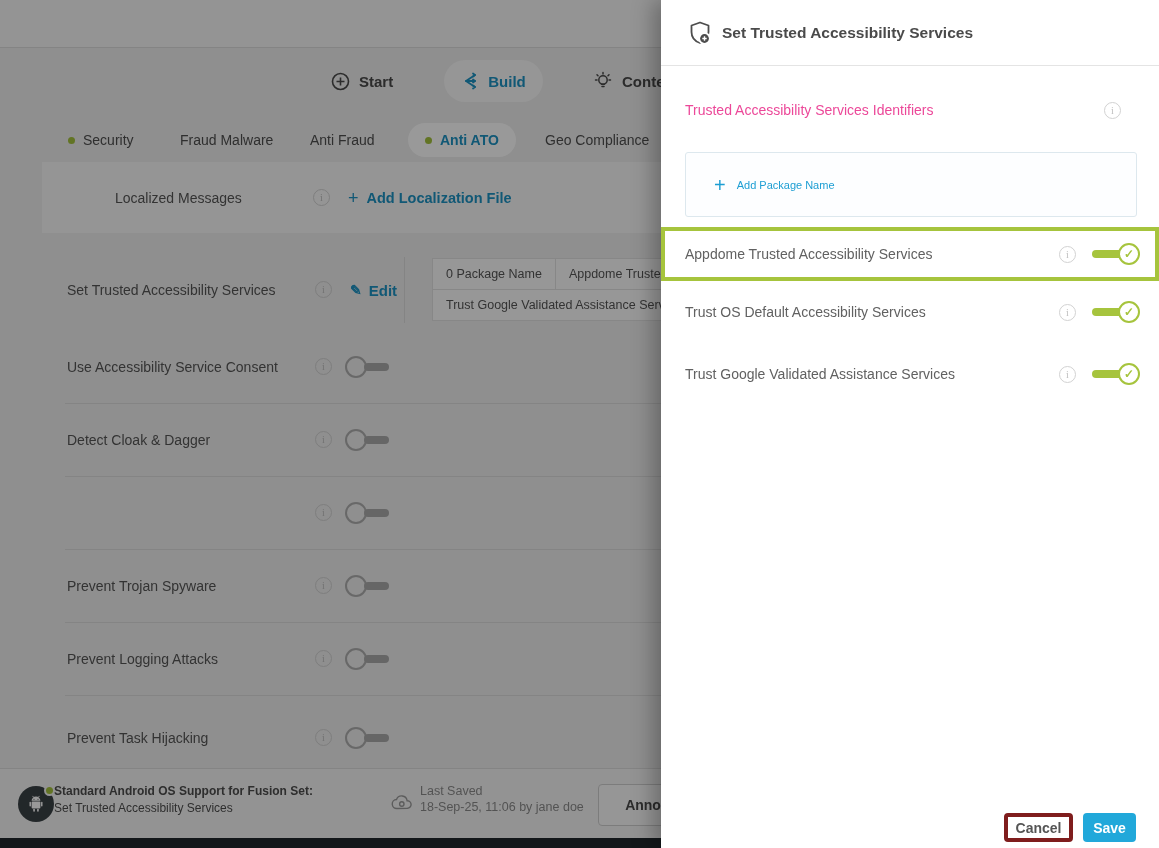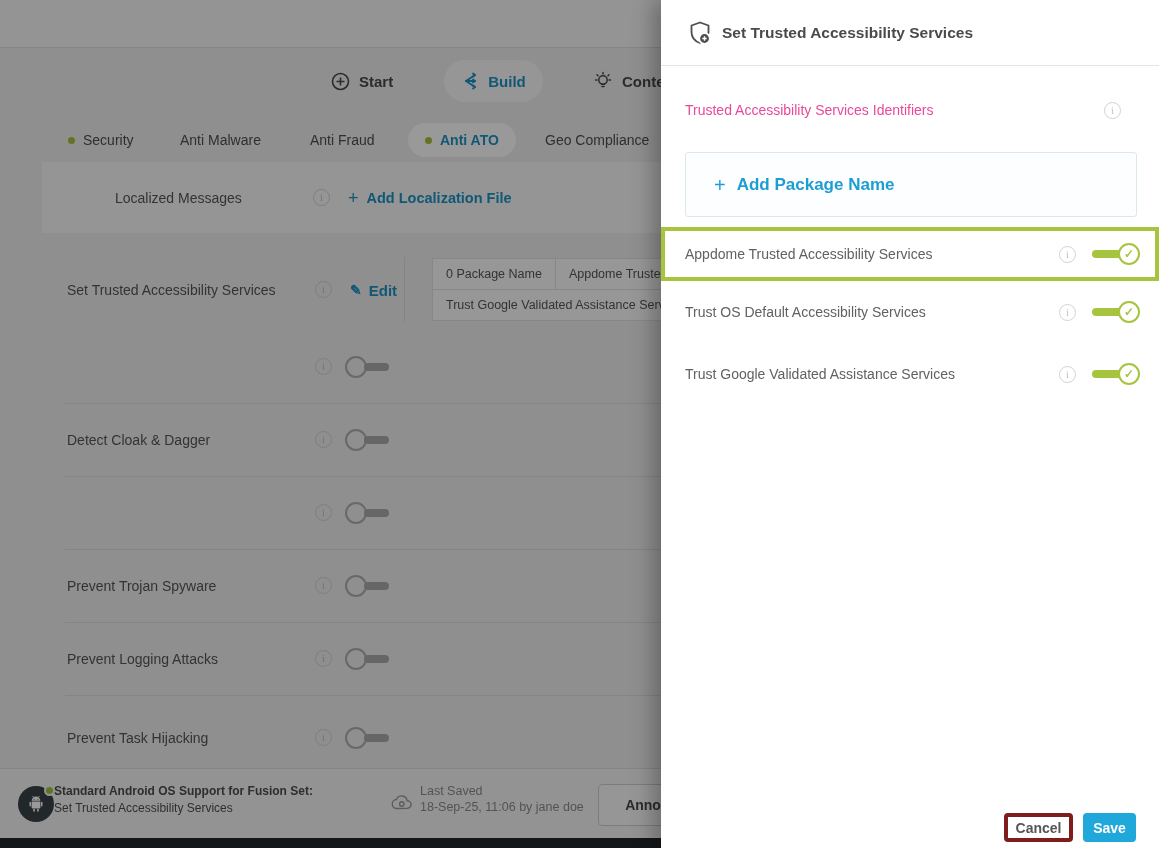--- a/index.html
+++ b/index.html
@@ -87,21 +87,21 @@
   
   .panel{position:absolute;right:0;top:0;width:498px;height:848px;background:#ffffff;
     box-shadow:-8px 0 20px rgba(0,0,0,0.28);}
   .panel-header{height:66px;border-bottom:1px solid #e4e4e4;display:flex;align-items:center;padding-left:27px;gap:10px;}
   .panel-title{font-size:15.5px;font-weight:bold;color:#4a4a4a;}
   .ident-row{position:absolute;left:24px;right:38px;top:96px;height:28px;display:flex;align-items:center;justify-content:space-between;}
   .ident-label{font-size:14px;color:#ec4899;}
   .add-box{position:absolute;left:24px;top:152px;width:452px;height:65px;border:1px solid #dde8ee;background:#fdfeff;
     border-radius:3px;display:flex;align-items:center;padding-left:28px;gap:11px;color:#1d9ed3;}
   .add-box .plus-glyph{font-size:20px;}
-  .add-box .add-label{font-size:17px;font-weight:700;}
+  .add-box .add-label{font-size:11px;font-weight:400;}
 
   .prow{position:absolute;left:0;width:498px;display:flex;align-items:center;}
   .prow .plabel{position:absolute;left:24px;font-size:14px;color:#616161;}
   .prow .info-icon{position:absolute;right:83px;}
   .prow .toggle-on{position:absolute;right:19px;}
   .prow-1{top:227px;height:54px;border:4px solid #a6c43d;background:#fff;}
   .prow-1 .plabel{left:20px;}
   .prow-1 .info-icon{right:79px;}
   .prow-1 .toggle-on{right:15px;}
   .prow-2{top:281px;height:62px;}
@@ -152,21 +152,21 @@
           </svg>
       </span>
       <span>Context</span>
     </div>
 
     <div class="cat-tab cat-security">
       <span class="dot"></span>
       <span>Security</span>
     </div>
     <div class="cat-tab cat-antimalware">
-      <span>Anti Malware</span>
+      <span>Fraud Malware</span>
     </div>
     <div class="cat-tab cat-antifraud">
       <span>Anti Fraud</span>
     </div>
     <div class="cat-tab cat-antiato">
       <span class="dot"></span>
       <span>Anti ATO</span>
     </div>
     <div class="cat-tab cat-geo">
       <span>Geo Compliance</span>
@@ -197,20 +197,21 @@
         <div class="chip-line">
           <span class="chip">
             <span>Trust Google Validated Assistance Services</span>
             <span class="chip-badge">ON</span>
           </span>
         </div>
       </div>
     </div>
 
     <div class="feature-row" style="top:330px;">
+      <span class="row-label">Use Accessibility Service Consent</span>
       <span class="info-icon">i</span>
       <span class="toggle-off">
           <span class="knob"></span>
           <span class="bar"></span>
         </span>
     </div>
     <div class="feature-row" style="top:403px;">
       <span class="row-label">Detect Cloak &amp; Dagger</span>
       <span class="info-icon">i</span>
       <span class="toggle-off">

